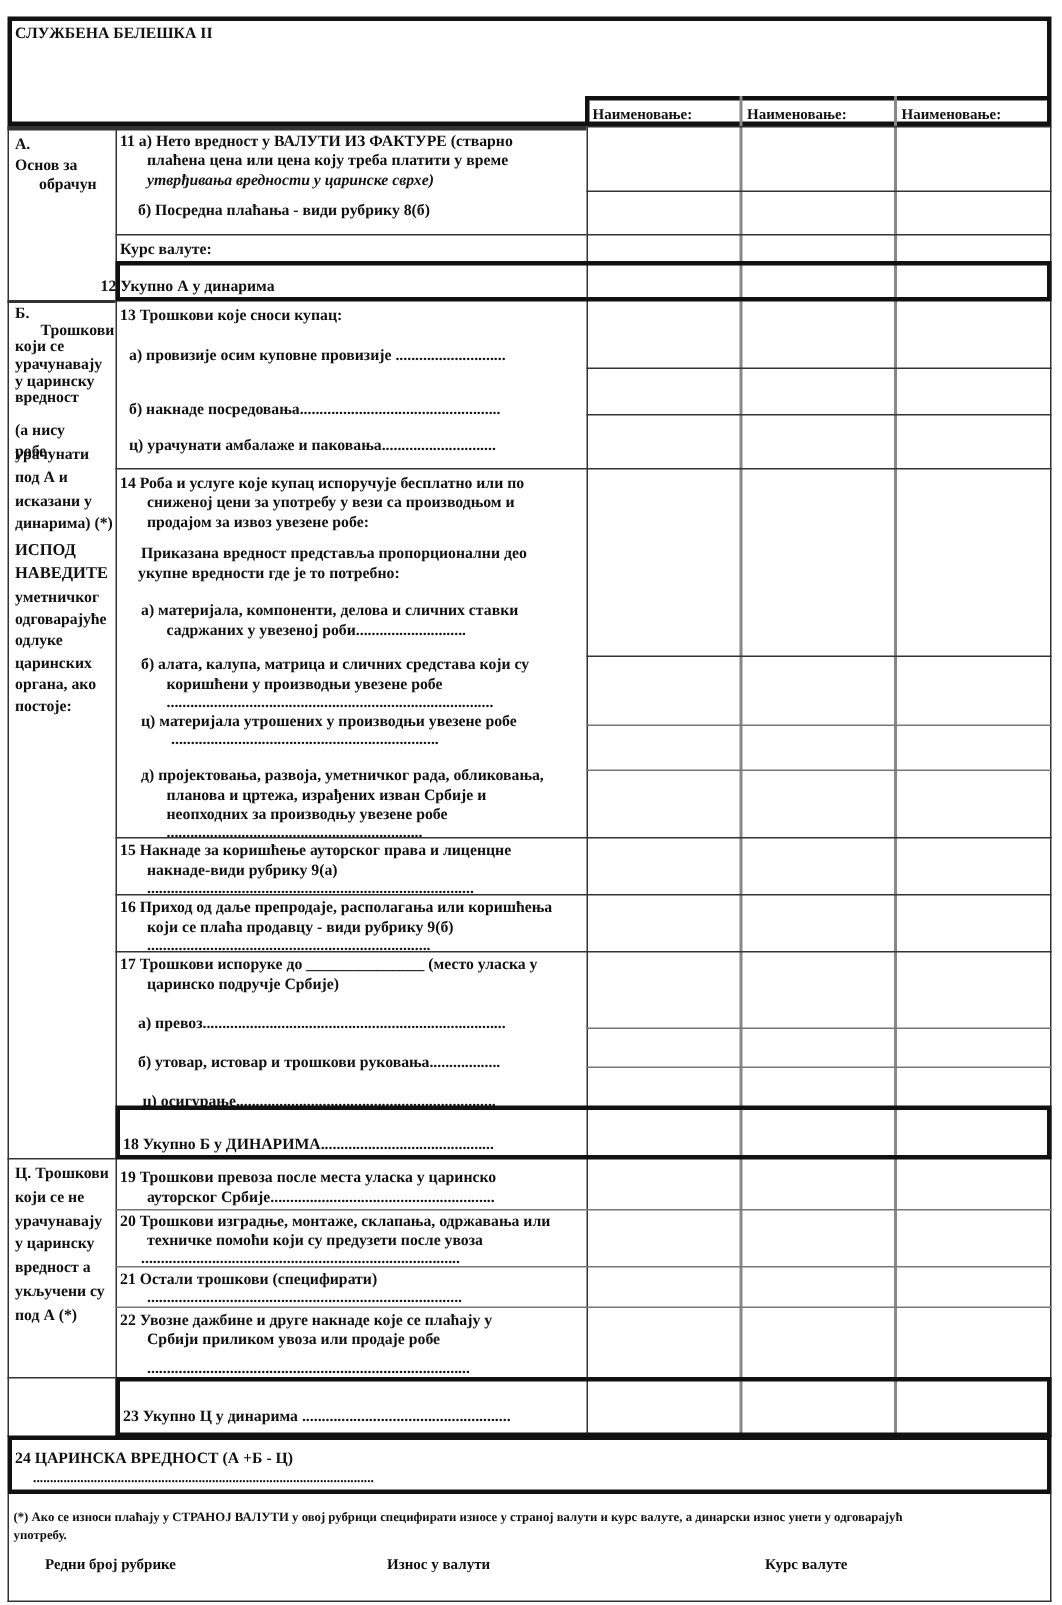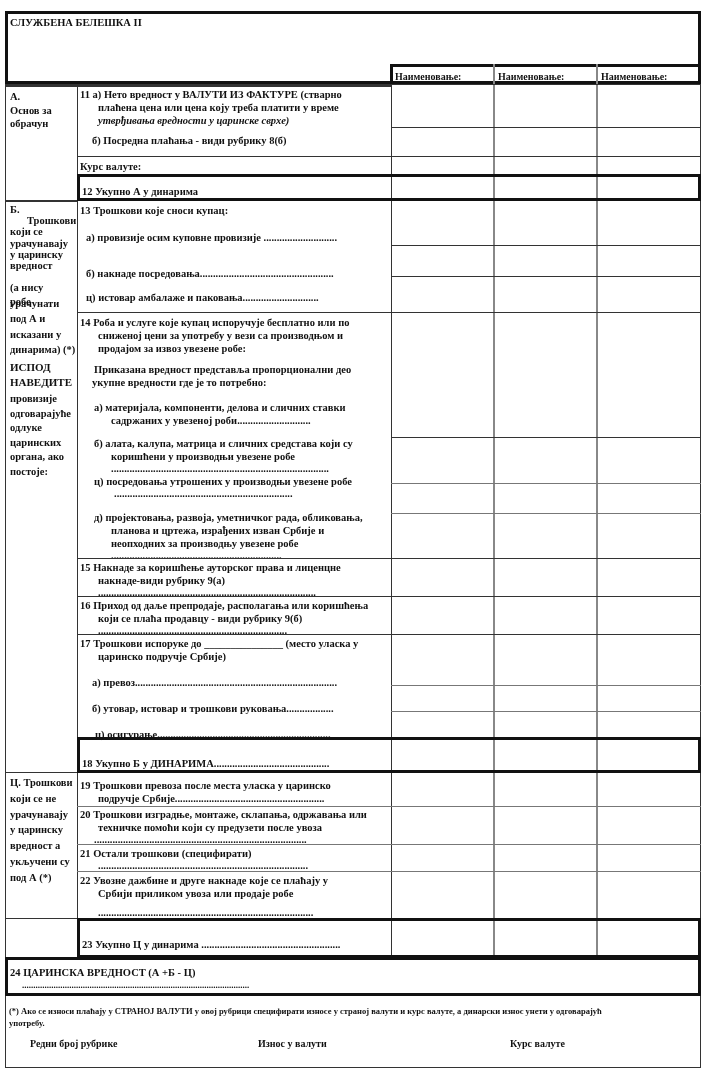--- a/index.html
+++ b/index.html
@@ -31,82 +31,82 @@
 <div class="vl" style="left:77px;top:84px;height:874px;"></div>
 <div class="vl" style="left:391px;top:84px;height:874px;"></div>
 <div class="vlg" style="left:493px;top:64px;height:894px;"></div>
 <div class="vlg" style="left:596px;top:64px;height:894px;"></div>
 
 <div class="hl" style="left:391px;top:84px;width:310px;"></div>
 
 <div class="hl" style="left:5px;top:84px;width:386px;border-top-width:3px;"></div>
 <div class="abs t" style="left:10px;top:90px;">А.</div>
 <div class="abs t" style="left:10px;top:104px;">Основ за</div>
-<div class="abs t" style="left:10px;top:117px;">обрачун</div>
+<div class="abs t" style="left:26px;top:117px;">обрачун</div>
 
 <div class="abs t" style="left:80px;top:88px;">11 а) Нето вредност у ВАЛУТИ ИЗ ФАКТУРЕ (стварно</div>
 <div class="abs t ind" style="left:80px;top:101px;">плаћена цена или цена коју треба платити у време</div>
 <div class="abs t ind" style="left:80px;top:114px;font-style:italic;">утврђивања вредности у царинске сврхе)</div>
 <div class="abs t" style="left:92px;top:134px;">б) Посредна плаћања - види рубрику 8(б)</div>
 <div class="hl" style="left:77px;top:156px;width:314px;"></div>
 <div class="abs t" style="left:80px;top:160px;">Курс валуте:</div>
 
 <div class="hl" style="left:391px;top:127px;width:310px;"></div>
 <div class="hl" style="left:391px;top:156px;width:310px;"></div>
 
 <div class="abs" style="left:77px;top:174px;width:624px;height:27px;border:3px solid #111;"></div>
-<div class="abs t" style="left:82px;top:185px;">12   Укупно А у динарима</div>
+<div class="abs t" style="left:67px;top:185px;">12   Укупно А у динарима</div>
 
 <div class="hl" style="left:5px;top:200px;width:72px;border-top-width:2px;"></div>
 <div id="b-labels" class="abs" style="left:10px;top:203px;width:68px;">
     <div class="abs t" style="top: 0px; left: 0px;">Б.</div>
     <div class="abs t" style="top: 11.2px; left: 17px;">Трошкови</div>
     <div class="abs t" style="top: 22.4px; left: 0px;">који се</div>
     <div class="abs t" style="top: 33.6px; left: 0px;">урачунавају</div>
     <div class="abs t" style="top: 44.8px; left: 0px;">у царинску</div>
     <div class="abs t" style="top: 56px; left: 0px;">вредност</div>
     <div class="abs t" style="top: 67.2px; left: 0px; margin-top: 25px;">робе</div>
     <div class="abs t" style="top: 78.4px; left: 0px;">(а нису</div>
     <div class="abs t" style="top: 93.8px; left: 0px; text-align: center;">урачунати</div>
     <div class="abs t" style="top: 109.2px; left: 0px;">под А и</div>
     <div class="abs t" style="top: 124.6px; left: 0px;">исказани у</div>
     <div class="abs t" style="top: 140px; left: 0px; text-align: right;">динарима) (*)</div>
     <div class="abs t" style="top: 158.4px; left: 0px; font-size: 11px;">ИСПОД</div>
     <div class="abs t" style="top: 173.4px; left: 0px; font-size: 11px;">НАВЕДИТЕ</div>
-    <div class="abs t" style="top: 189.4px; left: 0px;">провизије</div>
+    <div class="abs t" style="top: 189.4px; left: 0px;">уметничког</div>
     <div class="abs t" style="top: 203.9px; left: 0px;">одговарајуће</div>
     <div class="abs t" style="top: 218.4px; left: 0px;">одлуке</div>
     <div class="abs t" style="top: 232.9px; left: 0px;">царинских</div>
     <div class="abs t" style="top: 247.4px; left: 0px;">органа, ако</div>
     <div class="abs t" style="top: 261.9px; left: 0px;">постоје:</div>
   </div>
 
 <div class="abs t" style="left:80px;top:204px;">13 Трошкови које сноси купац:</div>
 <div class="abs t" style="left:86px;top:231px;">а) провизије осим куповне провизије ............................</div>
 <div class="abs t" style="left:86px;top:267px;">б) накнаде посредовања...................................................</div>
-<div class="abs t" style="left:86px;top:291px;">ц) истовар амбалаже и паковања.............................</div>
+<div class="abs t" style="left:86px;top:291px;">ц) урачунати амбалаже и паковања.............................</div>
 
 <div class="hl" style="left:391px;top:245px;width:310px;"></div>
 <div class="hl" style="left:391px;top:276px;width:310px;"></div>
 <div class="hl" style="left:77px;top:312px;width:624px;"></div>
 
 <div class="abs t" style="left:80px;top:316px;">14 Роба и услуге које купац испоручује бесплатно или по</div>
 <div class="abs t ind" style="left:80px;top:329px;">сниженој цени за употребу у вези са производњом и</div>
 <div class="abs t ind" style="left:80px;top:342px;">продајом за извоз увезене робе:</div>
 <div class="abs t ind" style="left:76px;top:363px;text-align:right;">Приказана вредност представља пропорционални   део</div>
 <div class="abs t ind" style="left:74px;top:376px;">укупне вредности где је то потребно:</div>
 
 <div class="abs t" style="left:94px;top:401px;">а)  материјала, компоненти, делова и сличних ставки</div>
 <div class="abs t" style="left:111px;top:414px;">садржаних у увезеној роби............................</div>
 <div class="hl" style="left:391px;top:437px;width:310px;"></div>
 <div class="abs t" style="left:94px;top:437px;">б)  алата, калупа, матрица и сличних средстава који су</div>
 <div class="abs t" style="left:111px;top:450px;">коришћени у производњи увезене робе</div>
 <div class="abs t" style="left:111px;top:462px;">...................................................................................</div>
 <div class="hlg" style="left:391px;top:483px;width:310px;"></div>
-<div class="abs t" style="left:94px;top:475px;">ц)  посредовања утрошених у производњи увезене робе</div>
+<div class="abs t" style="left:94px;top:475px;">ц)  материјала утрошених у производњи увезене робе</div>
 <div class="abs t" style="left:114px;top:487px;">....................................................................</div>
 <div class="hlg" style="left:391px;top:513px;width:310px;"></div>
 <div class="abs t" style="left:94px;top:511px;">д)  пројектовања, развоја, уметничког рада, обликовања,</div>
 <div class="abs t" style="left:111px;top:524px;">планова    и цртежа, израђених изван Србије и</div>
 <div class="abs t" style="left:111px;top:537px;">неопходних за производњу увезене робе</div>
 <div class="abs t" style="left:111px;top:549px;">.................................................................</div>
 
 <div class="hl" style="left:77px;top:558px;width:624px;"></div>
 <div class="abs t" style="left:80px;top:561px;">15 Накнаде за коришћење ауторског права и лиценцне</div>
 <div class="abs t ind" style="left:80px;top:574px;">накнаде-види рубрику 9(а)</div>
@@ -134,21 +134,21 @@
     <div class="abs t" style="top: 0px; left: 0px;">Ц. Трошкови</div>
     <div class="abs t" style="top: 15.8px; left: 0px;">који се не</div>
     <div class="abs t" style="top: 31.6px; left: 0px;">урачунавају</div>
     <div class="abs t" style="top: 47.4px; left: 0px;">у царинску</div>
     <div class="abs t" style="top: 63.2px; left: 0px;">вредност а</div>
     <div class="abs t" style="top: 79px; left: 0px;">укључени су</div>
     <div class="abs t" style="top: 94.8px; left: 0px;">под А (*)</div>
   </div>
 
 <div class="abs t" style="left:80px;top:779px;">19 Трошкови превоза после места уласка у царинско</div>
-<div class="abs t ind" style="left:80px;top:792px;">подручје Србије.........................................................</div>
+<div class="abs t ind" style="left:80px;top:792px;">ауторског Србије.........................................................</div>
 <div class="hlg" style="left:77px;top:806px;width:624px;"></div>
 <div class="abs t" style="left:80px;top:808px;">20 Трошкови изградње, монтаже, склапања, одржавања или</div>
 <div class="abs t ind" style="left:80px;top:821px;">техничке помоћи који су предузети после увоза</div>
 <div class="abs t ind" style="left:76px;top:833px;">.................................................................................</div>
 <div class="hlg" style="left:77px;top:844px;width:624px;"></div>
 <div class="abs t" style="left:80px;top:847px;">21 Остали трошкови (специфирати)</div>
 <div class="abs t ind" style="left:80px;top:859px;">................................................................................</div>
 <div class="hlg" style="left:77px;top:871px;width:624px;"></div>
 <div class="abs t" style="left:80px;top:874px;">22 Увозне дажбине и друге накнаде које се плаћају у</div>
 <div class="abs t ind" style="left:80px;top:887px;">Србији приликом увоза или продаје робе</div>

